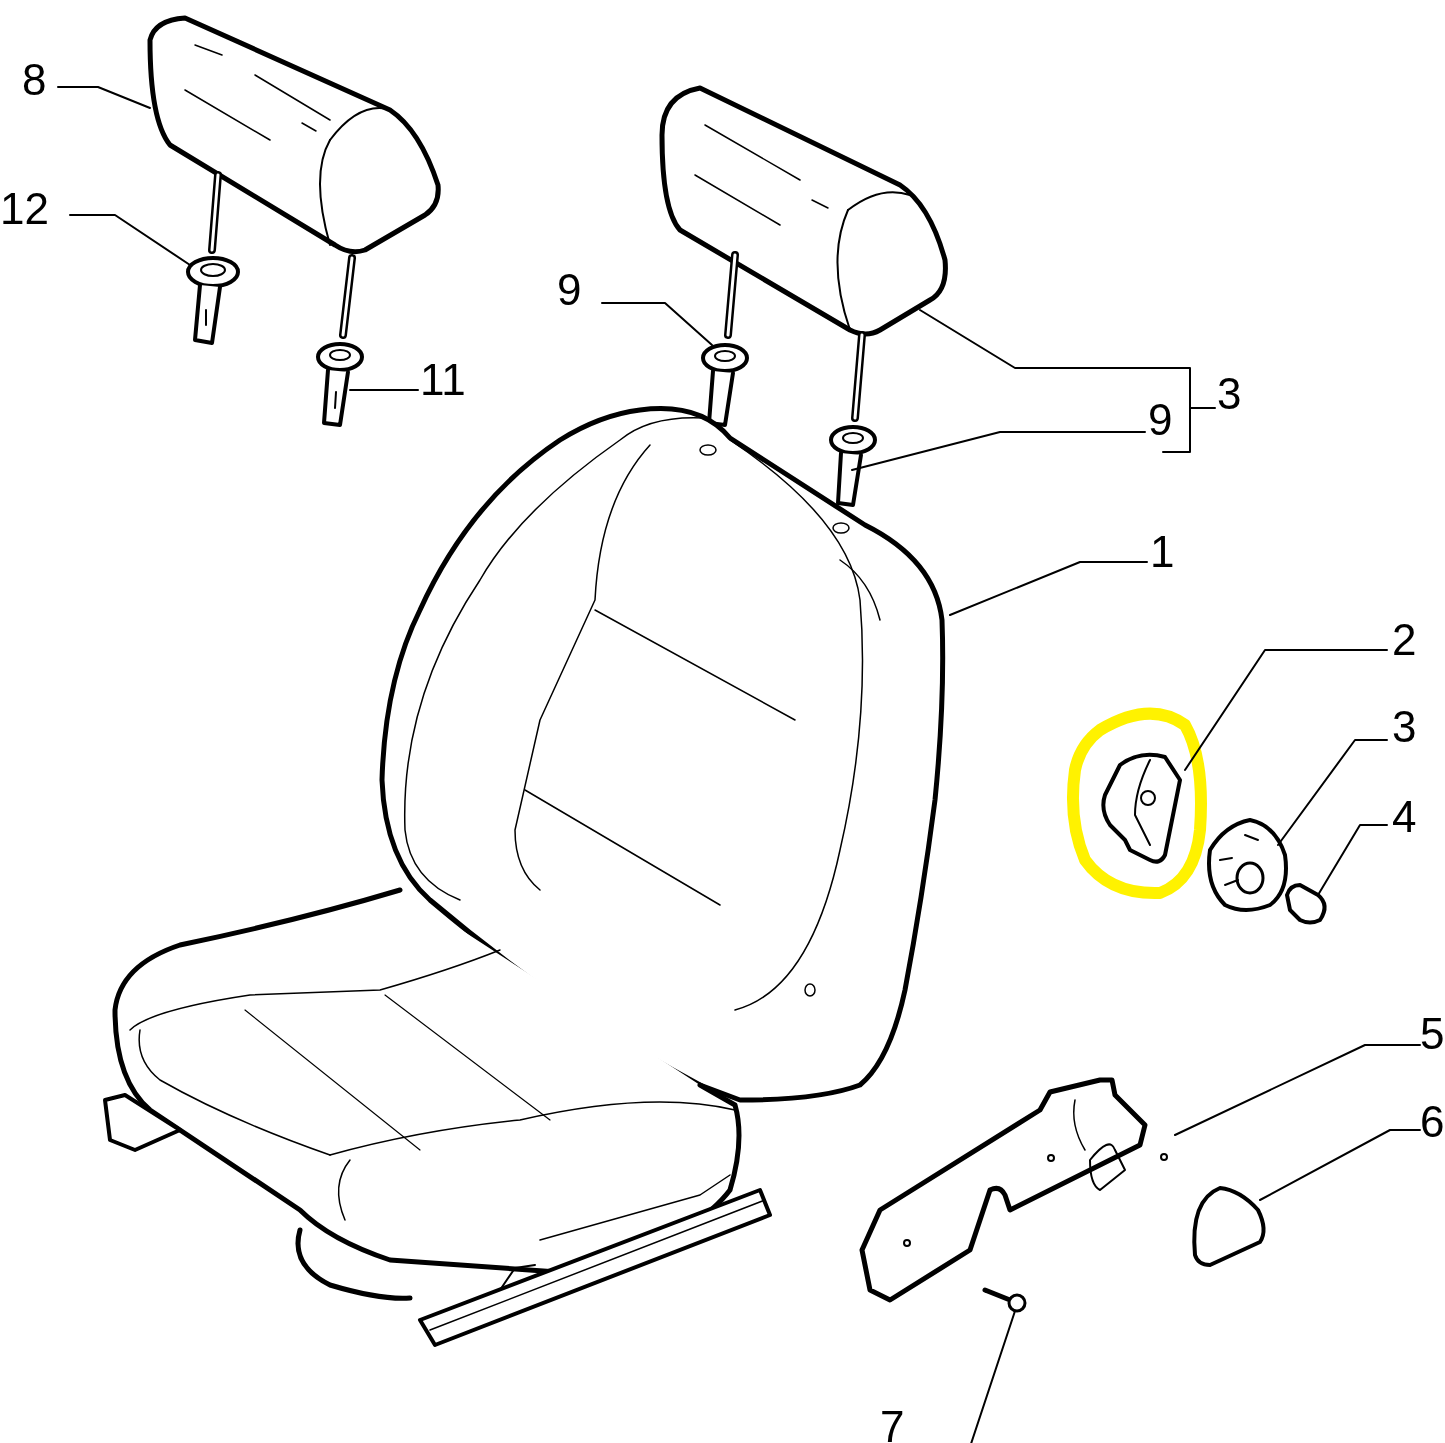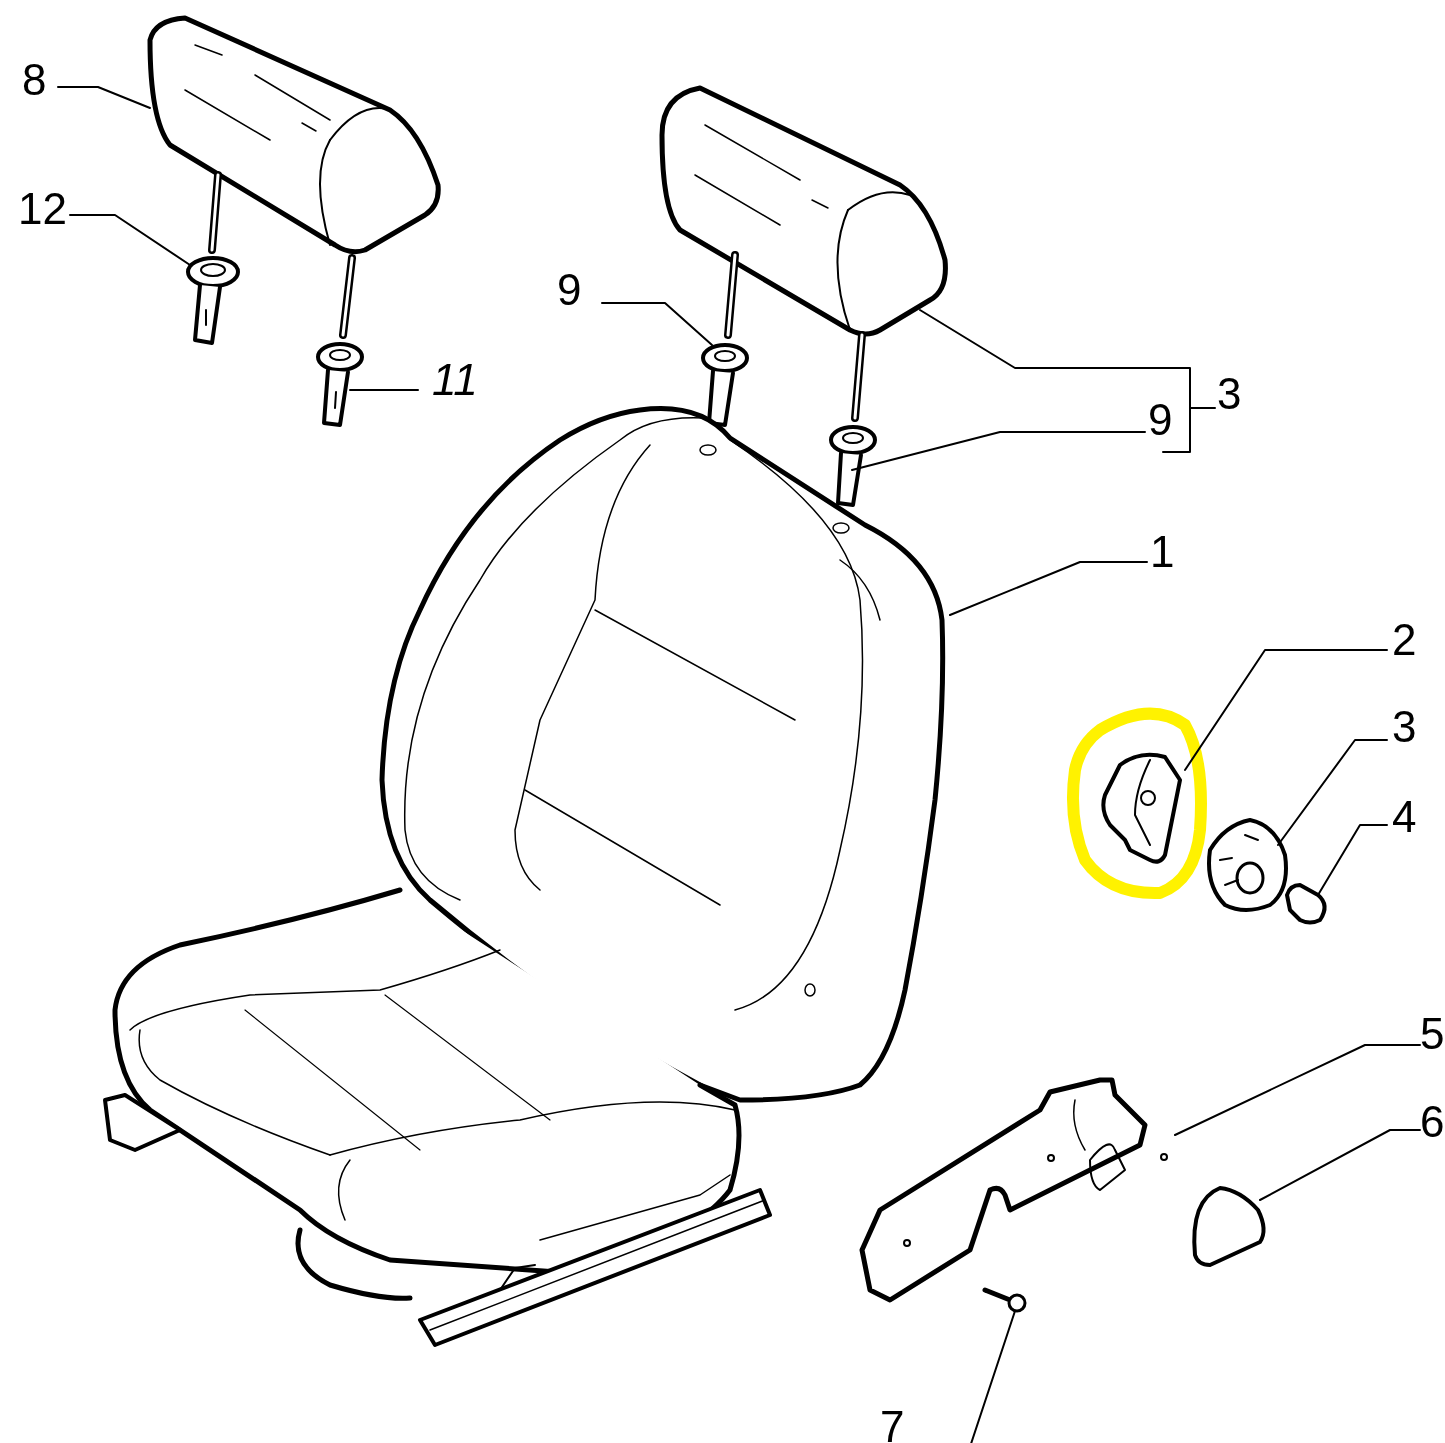--- a/index.html
+++ b/index.html
@@ -144,22 +144,22 @@
     <path d="M1387,650 L1265,650 L1185,770"></path>
     <path d="M1387,740 L1355,740 L1278,845"></path>
     <path d="M1387,825 L1360,825 L1318,895"></path>
     <path d="M1420,1045 L1365,1045 L1175,1135"></path>
     <path d="M1420,1130 L1390,1130 L1260,1200"></path>
     <path d="M905,1468 L963,1468 L1015,1311"></path>
   </g>
 </svg>
 
   <div class="callout" style="left:22px; top:58px;">8</div>
-  <div class="callout" style="left:0px; top:187px;padding-left:18px;">12</div>
-  <div class="callout" style="left:432px; top:358px;font-style:italic;">11</div>
+  <div class="callout" style="left:0px; top:187px;">12</div>
+  <div class="callout" style="left:420px; top:358px;">11</div>
   <div class="callout" style="left:557px; top:268px;">9</div>
   <div class="callout" style="left:1148px; top:398px;">9</div>
   <div class="callout" style="left:1217px; top:372px;">3</div>
   <div class="callout" style="left:1150px; top:530px;">1</div>
   <div class="callout" style="left:1392px; top:618px;">2</div>
   <div class="callout" style="left:1392px; top:705px;">3</div>
   <div class="callout" style="left:1392px; top:795px;">4</div>
   <div class="callout" style="left:1420px; top:1012px;">5</div>
   <div class="callout" style="left:1420px; top:1100px;">6</div>
   <div class="callout" style="left:880px; top:1405px;">7</div>

